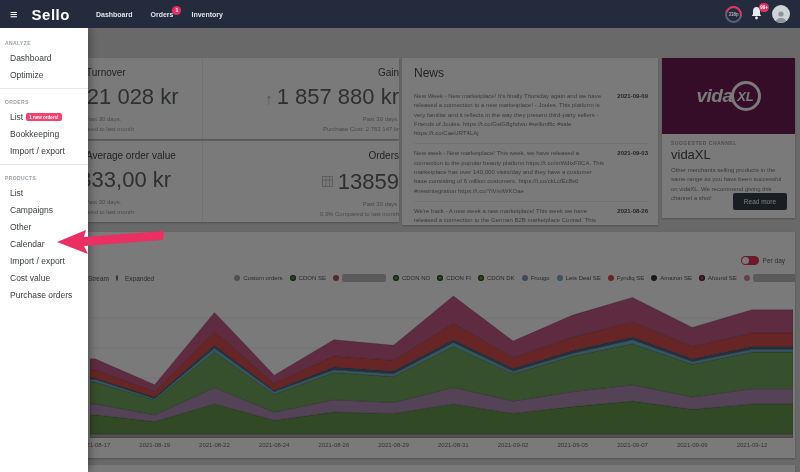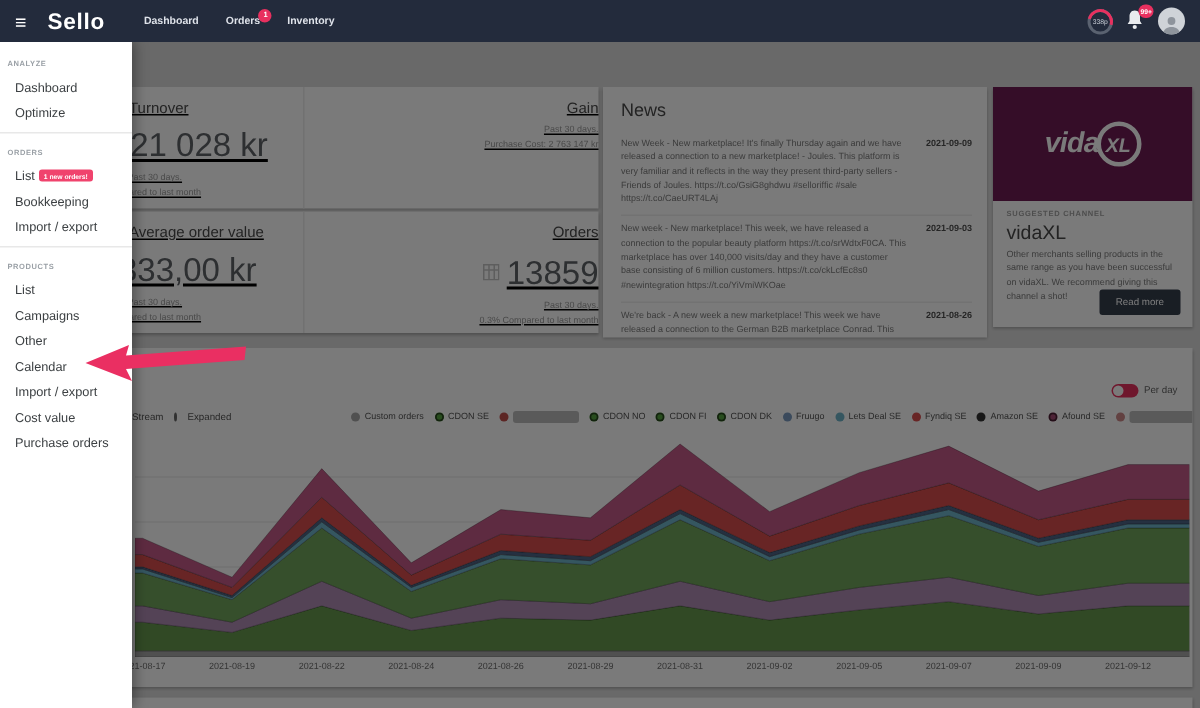--- a/index.html
+++ b/index.html
@@ -30,21 +30,21 @@
     display:flex; align-items:center; justify-content:center; padding:0 1px; }
   .avatar { width:18px; height:18px; border-radius:50%; background:#cfd3d8; overflow:hidden;
     display:flex; align-items:flex-end; justify-content:center; }
 
   
   .main { position:absolute; top:28px; left:0; width:800px; height:444px; background:#dcdcdc; z-index:1; }
   .card { position:absolute; background:#fff; box-shadow:0 1px 2px rgba(0,0,0,.25); }
 
   .stats-panel { left:24px; width:375px; height:81px; display:flex; }
   .stats-a { top:30px; } .stats-b { top:113px; }
-  .stat-cell { position:relative; height:100%; padding-top:9px;text-decoration:underline; }
+  .stat-cell { position:relative; height:100%; padding-top:9px; }
   .stat-cell.c1 { width:179px; border-right:1px solid #ececec; }
   .stat-cell.c2 { width:196px; text-align:right; }
   .stat-title { font-size:10px; color:#4a4a4a; }
   .stat-value { font-size:22px; color:#5f6368; margin-top:6px; white-space:nowrap; }
   .stat-sub { font-size:6px; color:#9a9a9a; line-height:1.6; margin-top:5px; white-space:nowrap; }
   .c1 .stat-title { padding-left:62px; }
   .c1 .stat-value { padding-left:20px; }
   .c1.avg .stat-value { padding-left:37px; }
   .c1 .stat-sub { padding-left:61px; }
   .c1 .stat-sub .l2 { margin-left:-15px; }
@@ -119,20 +119,21 @@
       <div class="stat-cell c1">
         <div class="stat-title">Turnover</div>
         <div class="stat-value">14 721 028 kr</div>
         <div class="stat-sub">
           <div>Past 30 days.</div>
           <div class="l2">Compared to last month</div>
         </div>
       </div>
       <div class="stat-cell c2">
         <div class="stat-title">Gain</div>
+        <div class="stat-value"><span class="up-arrow">↑</span><span>1 857 880 kr</span></div>
         <div class="stat-sub">
           <div>Past 30 days.</div>
           <div>Purchase Cost: 2 763 147 kr</div>
         </div>
       </div>
     </div>
 
     <div class="card stats-panel stats-b">
       <div class="stat-cell c1 avg">
         <div class="stat-title">Average order value</div>

